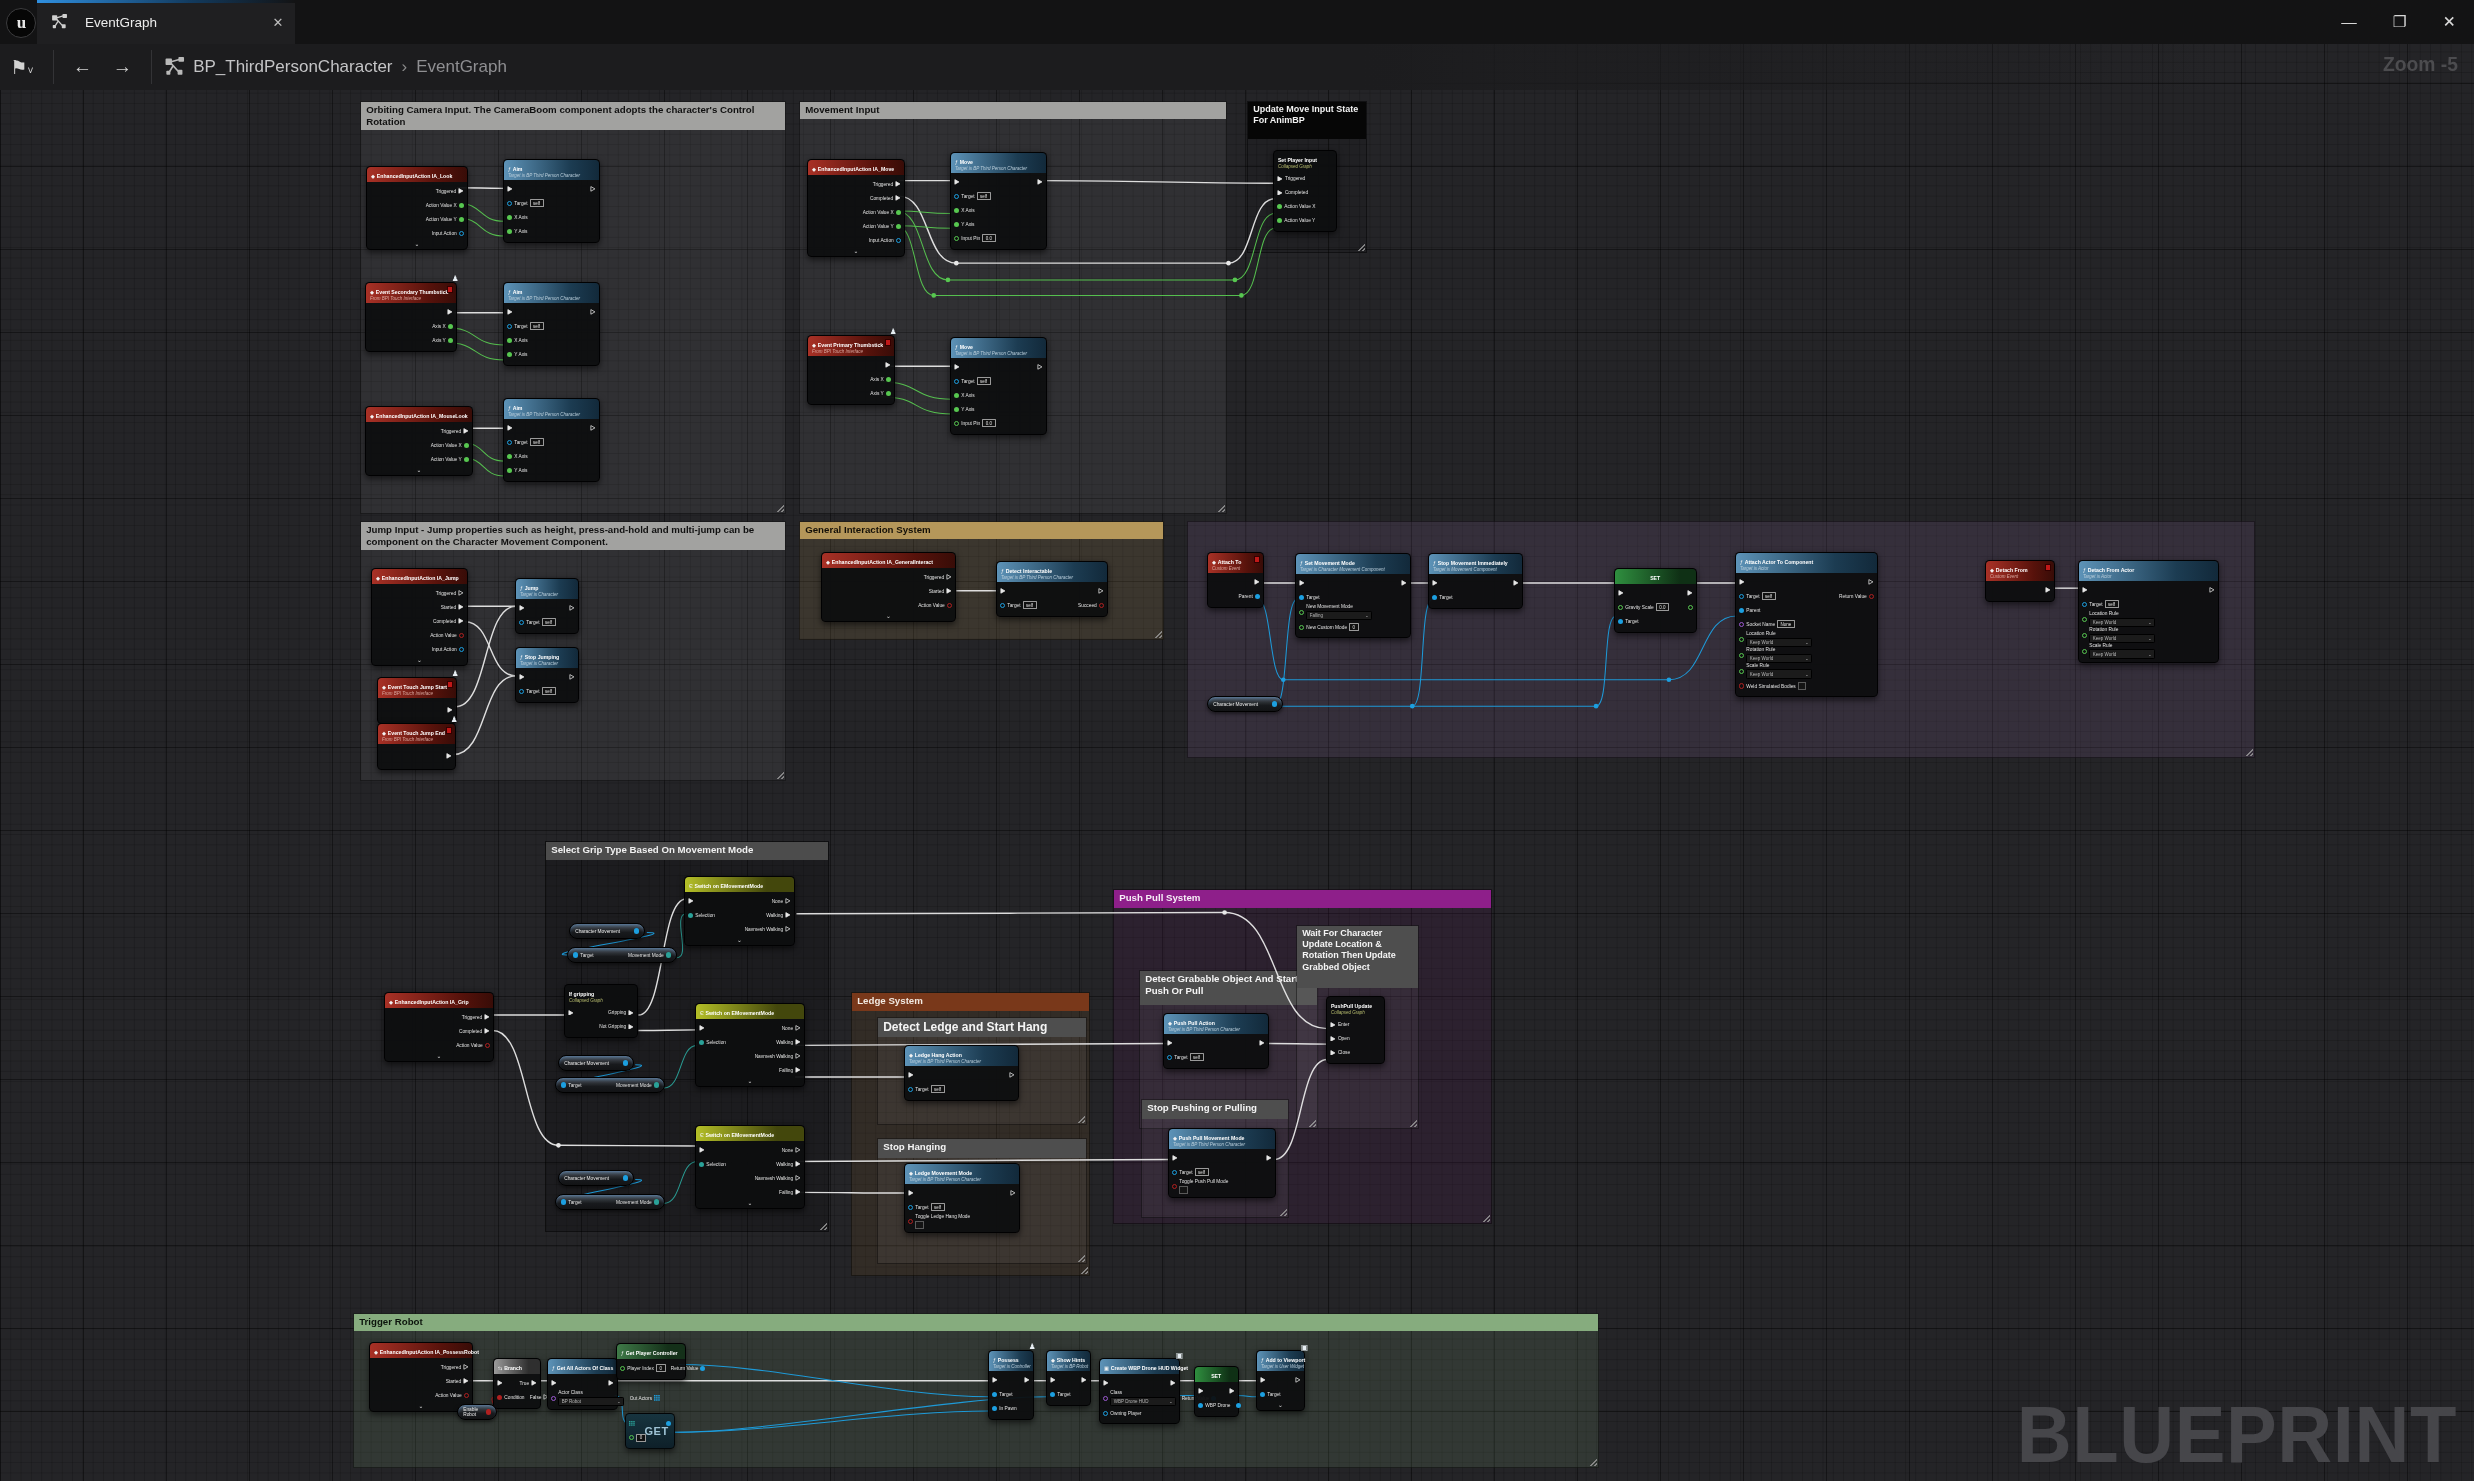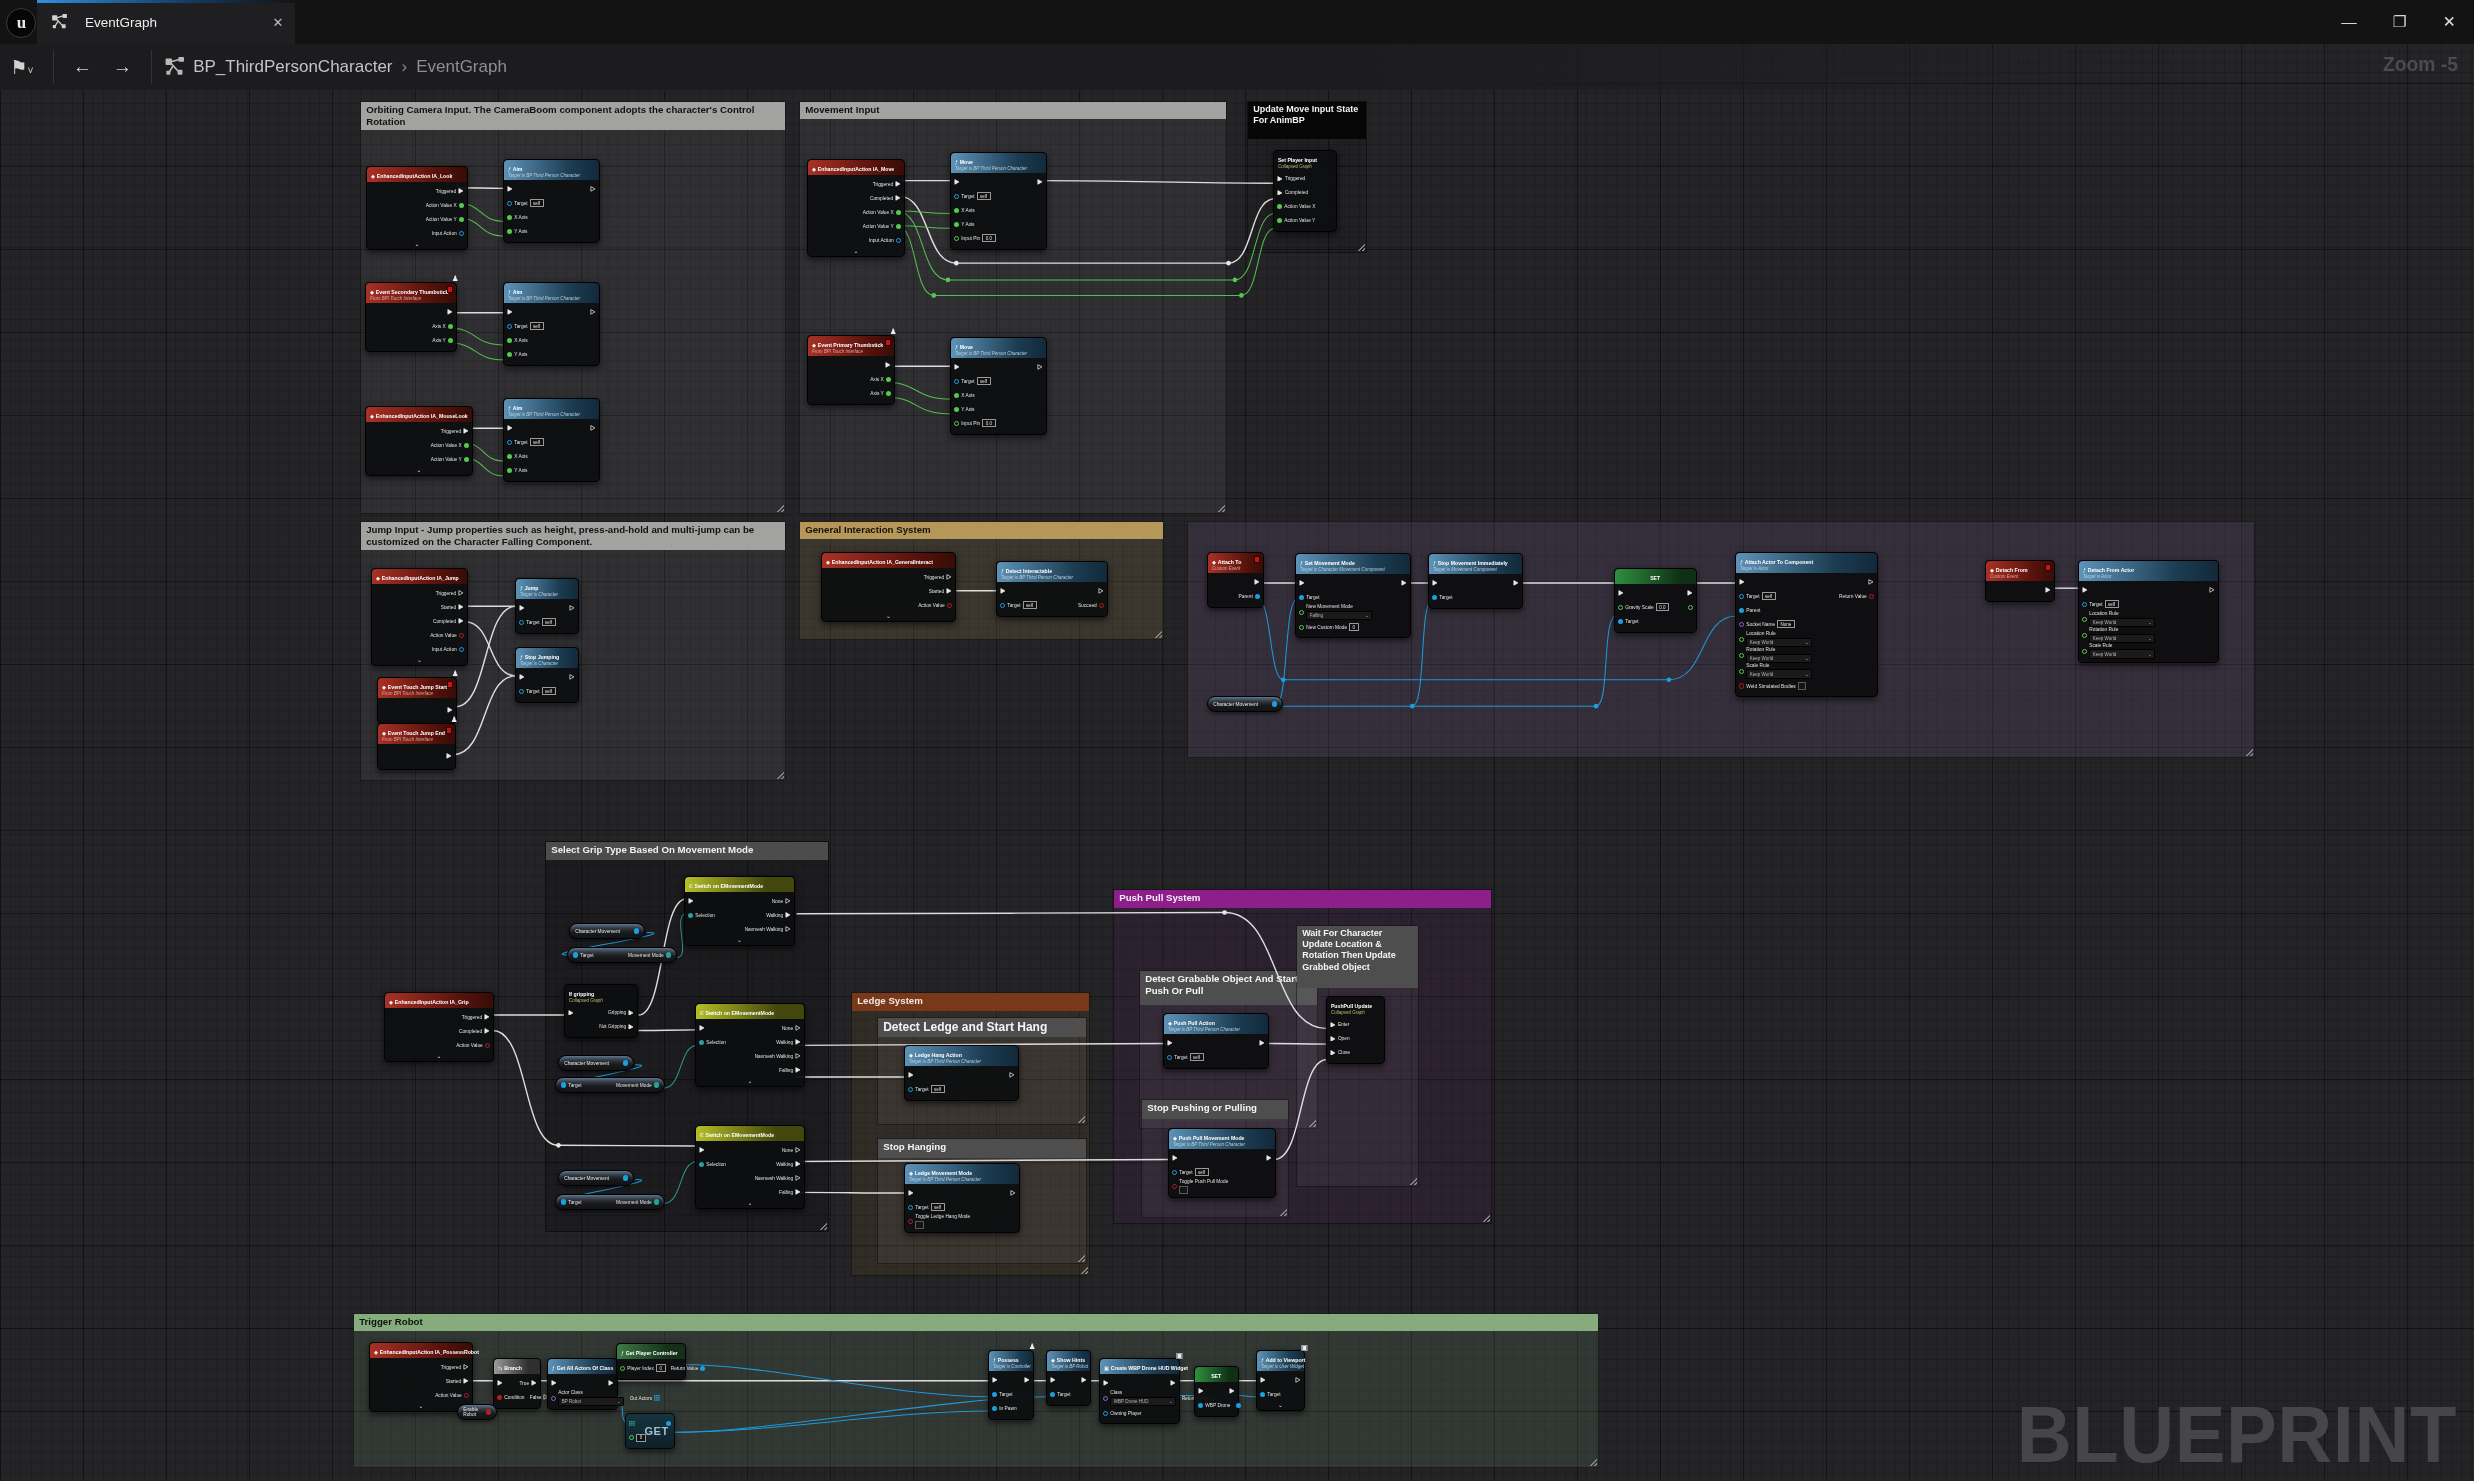--- a/index.html
+++ b/index.html
@@ -143,21 +143,21 @@
     </div>
     <div class="cmt" style="left: 799px; top: 101px; width: 428px; height: 413px; background: rgba(215, 215, 215, 0.07);">
       <div class="chd" style="background: rgb(162, 162, 160); color: rgb(17, 17, 17); font-size: 9.7px; min-height: 17px;">Movement Input</div>
       <div class="rs"></div>
     </div>
     <div class="cmt" style="left: 1247px; top: 101px; width: 120px; height: 152px; background: rgba(0, 0, 0, 0.1);">
       <div class="chd" style="background: rgb(6, 6, 6); color: rgb(242, 242, 242); font-size: 9px; min-height: 37px;">Update Move Input State For AnimBP</div>
       <div class="rs"></div>
     </div>
     <div class="cmt" style="left: 360px; top: 521px; width: 426px; height: 260px; background: rgba(215, 215, 215, 0.07);">
-      <div class="chd" style="background: rgb(162, 162, 160); color: rgb(17, 17, 17); font-size: 9.7px; min-height: 28px;">Jump Input - Jump properties such as height, press-and-hold and multi-jump can be customized on the Character Falling Component.</div>
+      <div class="chd" style="background: rgb(162, 162, 160); color: rgb(17, 17, 17); font-size: 9.7px; min-height: 28px;">Jump Input - Jump properties such as height, press-and-hold and multi-jump can be component on the Character Movement Component.</div>
       <div class="rs"></div>
     </div>
     <div class="cmt" style="left: 799px; top: 521px; width: 365px; height: 119px; background: rgba(181, 151, 90, 0.16);">
       <div class="chd" style="background: rgb(181, 151, 90); color: rgb(20, 16, 8); font-size: 9.7px; min-height: 17px;">General Interaction System</div>
       <div class="rs"></div>
     </div>
     <div class="cmt" style="left: 1187px; top: 521px; width: 1068px; height: 237px; background: rgba(166, 120, 184, 0.14);">
       <div class="rs"></div>
     </div>
     <div class="cmt" style="left: 545px; top: 841px; width: 284px; height: 391px; background: rgba(0, 0, 0, 0.2);">
@@ -177,21 +177,21 @@
       <div class="rs"></div>
     </div>
     <div class="cmt" style="left: 1113px; top: 889px; width: 379px; height: 335px; background: rgba(80, 25, 78, 0.2);">
       <div class="chd" style="background: rgb(142, 31, 138); color: rgb(246, 238, 246); font-size: 9.7px; min-height: 18px;">Push Pull System</div>
       <div class="rs"></div>
     </div>
     <div class="cmt" style="left: 1139px; top: 970px; width: 179px; height: 159px; background: rgba(255, 255, 255, 0.05);">
       <div class="chd" style="background: rgb(78, 78, 78); color: rgb(245, 245, 245); font-size: 9.7px; min-height: 34px;">Detect Grabable Object And Start Push Or Pull</div>
       <div class="rs"></div>
     </div>
-    <div class="cmt" style="left: 1296px; top: 925px; width: 123px; height: 262px; background: rgba(255, 255, 255, 0.05);">
+    <div class="cmt" style="left: 1296px; top: 925px; width: 123px; height: 204px; background: rgba(255, 255, 255, 0.05);">
       <div class="chd" style="background: rgb(78, 78, 78); color: rgb(245, 245, 245); font-size: 9px; min-height: 62px;">Wait For Character Update Location &amp; Rotation Then Update Grabbed Object</div>
       <div class="rs"></div>
     </div>
     <div class="cmt" style="left: 1141px; top: 1099px; width: 148px; height: 119px; background: rgba(255, 255, 255, 0.05);">
       <div class="chd" style="background: rgb(78, 78, 78); color: rgb(245, 245, 245); font-size: 9.7px; min-height: 19.3px;">Stop Pushing or Pulling</div>
       <div class="rs"></div>
     </div>
     <div class="cmt" style="left: 353px; top: 1313px; width: 1246px; height: 155px; background: rgba(134, 172, 126, 0.15);">
       <div class="chd" style="background: rgb(134, 172, 126); color: rgb(12, 20, 12); font-size: 9.7px; min-height: 17px;">Trigger Robot</div>
       <div class="rs"></div>

